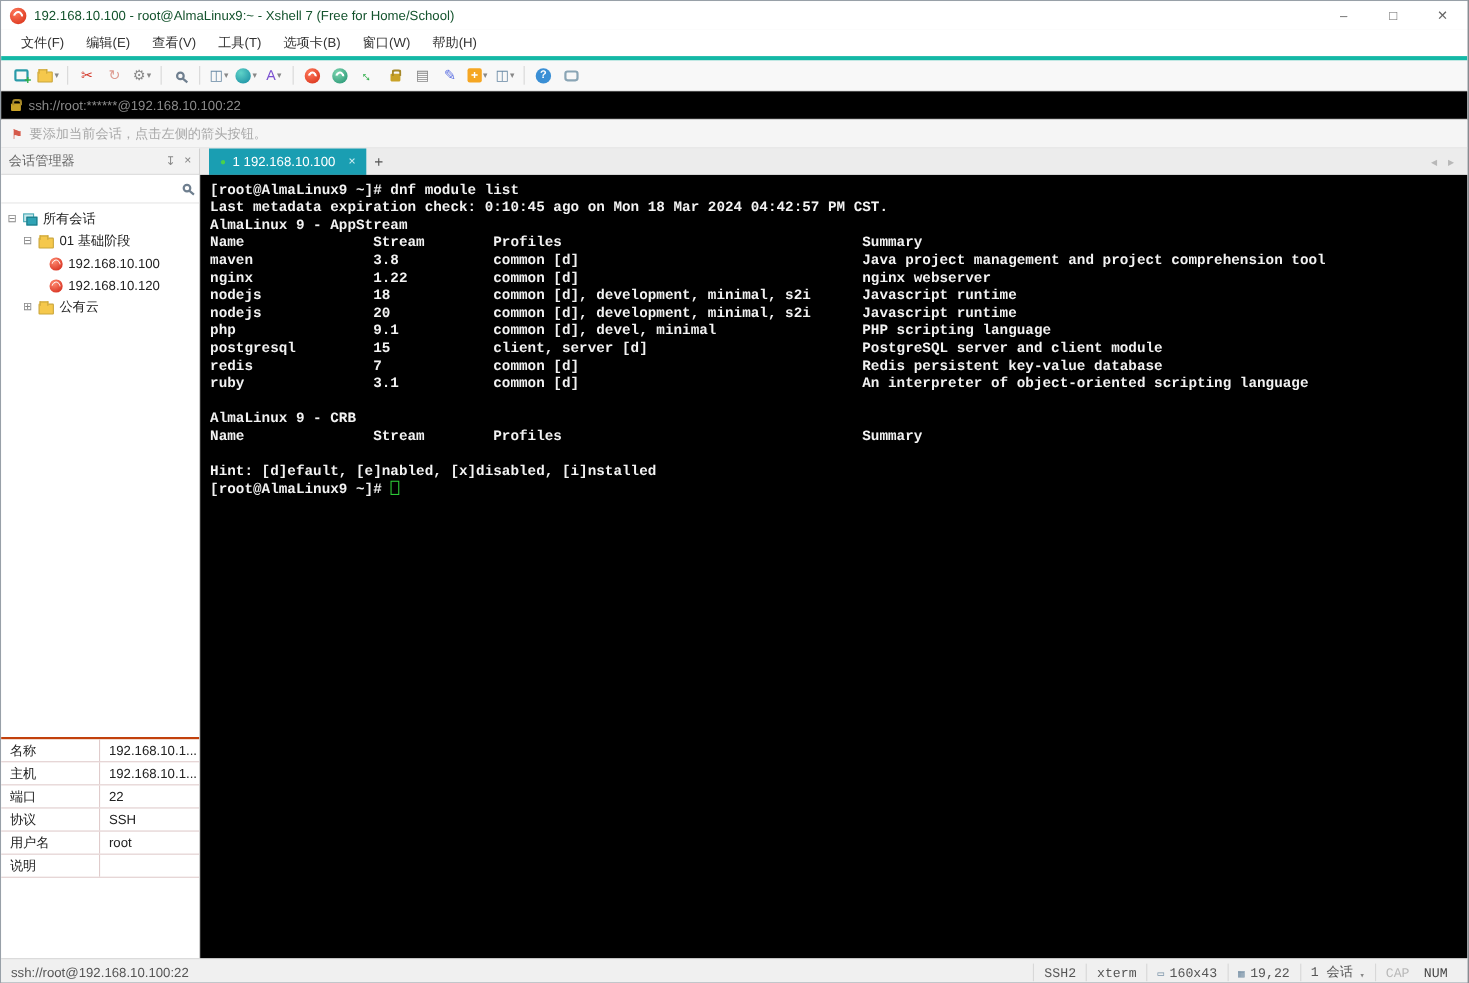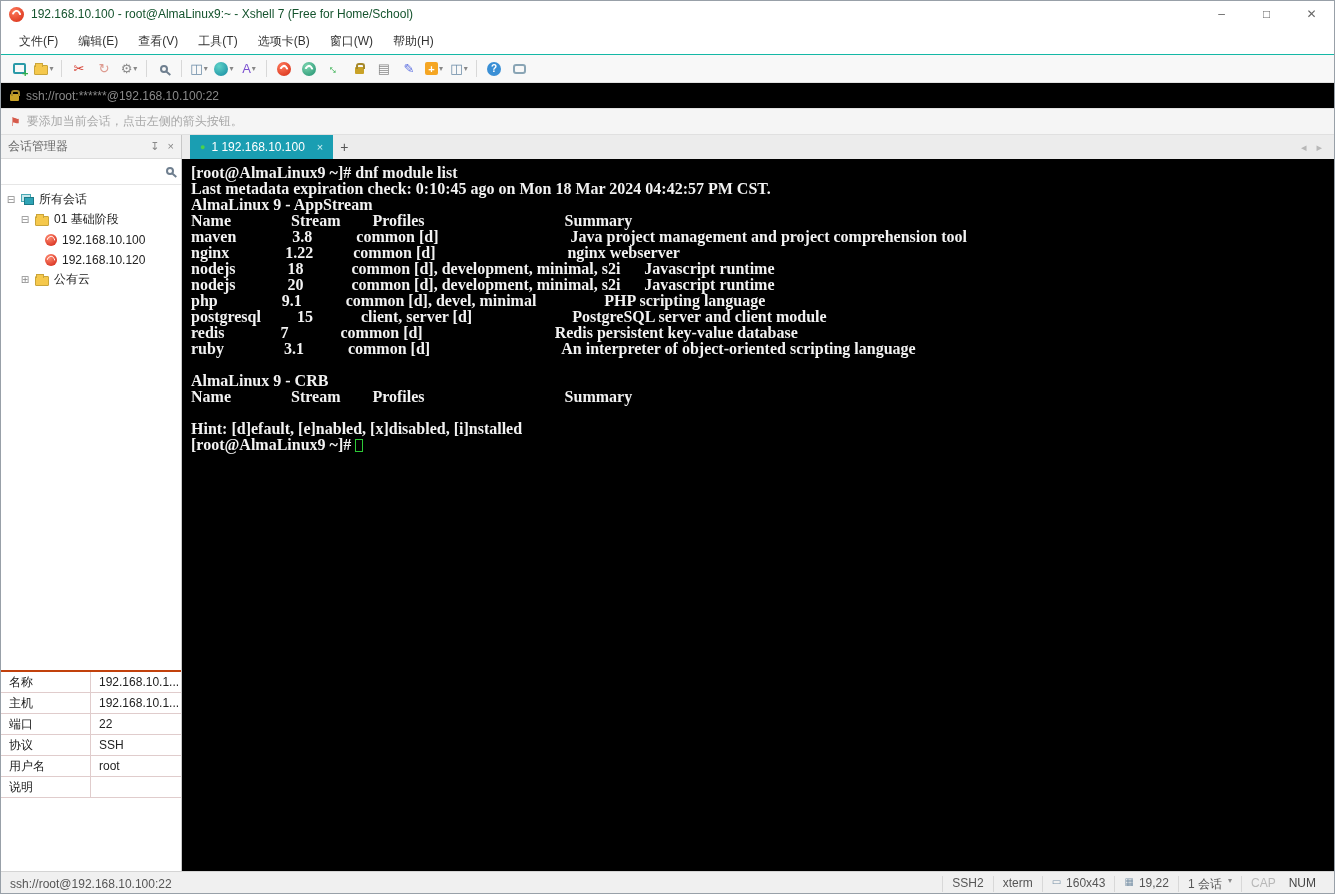--- a/index.html
+++ b/index.html
@@ -14,21 +14,21 @@
   .titlebar { height:26px; background:#fff; display:flex; align-items:center; padding-left:8px; gap:7px; }
   .app-logo { width:15px; height:15px; border-radius:50%;
     background: radial-gradient(circle at 35% 30%, #ff7a5c, #d42a12); position:relative; flex:none; }
   .app-logo::after { content:''; position:absolute; inset:3px; border:2px solid #fff; border-radius:50%;
     border-bottom-color:transparent; border-left-color:transparent; transform:rotate(-40deg); }
   .title-text { color:#14532d; }
   .win-controls { margin-left:auto; display:flex; }
   .win-btn { width:45px; height:26px; display:flex; align-items:center; justify-content:center; color:#666; font-size:12px; }
 
   
-  .menubar { height:28px; background:#fff; display:flex; align-items:center; padding-left:8px; border-bottom:1px solid #14b8a6; }
+  .menubar { height:28px; background:#fff; display:flex; align-items:center; padding-left:8px; border-bottom:4px solid #14b8a6; }
   .menu-item { padding:0 10px; line-height:28px; color:#333; }
 
   
   .toolbar { height:28px; background:#f8f8f8; border-bottom:1px solid #e2e2e2; display:flex; align-items:center; padding:0 6px; gap:1px; }
   .tbtn { height:24px; min-width:24px; display:flex; align-items:center; justify-content:center; font-size:13px; }
   .tb-sep { width:1px; height:17px; background:#d8d8d8; margin:0 4px; flex:none; }
   .dd { font-size:8px; color:#888; margin-left:1px; }
   .c-red{color:#d4392b} .c-fade{color:#dd9b90} .c-gray{color:#8a8a8a} .c-purple{color:#7a4fd0}
   .c-green{color:#2fae4a} .c-blue{color:#5b6ee1} .c-slate{color:#6a8aa5}
   .newsess { width:13px; height:11px; border:2px solid #2a9aa8; border-radius:2px; position:relative; }
@@ -79,29 +79,29 @@
 
   
   .content { flex:1; display:flex; flex-direction:column; min-width:0; }
   .tabstrip { height:24px; background:#ececec; display:flex; align-items:center; padding-left:8px; }
   .tab { height:24px; display:flex; align-items:center; gap:6px; padding:0 10px; background:#1a9eb2; color:#fff; }
   .tabdot { color:#4ad24a; font-size:9px; }
   .tabx { color:#cfeff2; font-size:11px; margin-left:6px; }
   .tab-add { width:22px; height:22px; display:flex; align-items:center; justify-content:center; color:#555; font-size:14px; }
   .tab-scroll { margin-left:auto; display:flex; gap:10px; color:#b8b8b8; padding-right:12px; font-size:11px; }
 
-  .terminal { flex:1; background:#000; padding:6px 0 0 9px; font-family:Liberation Serif, serif;
-    font-size:16px; font-weight:bold; color:#f2f2f2; overflow:hidden; }
+  .terminal { flex:1; background:#000; padding:6px 0 0 9px; font-family:Liberation Mono, monospace;
+    font-size:13px; font-weight:bold; color:#f2f2f2; overflow:hidden; }
   .tline { height:16px; line-height:16px; white-space:pre; }
   .cursor { display:inline-block; width:8px; height:13px; border:1px solid #2dc937; vertical-align:-2px; }
 
   
   .statusbar { height:24px; background:#f0f0f0; border-top:1px solid #d4d4d4; display:flex; align-items:center; padding:0 9px; color:#555; }
   .sb-right { margin-left:auto; display:flex; align-items:center; }
-  .sb-item { padding:0 9px; border-left:1px solid #d8d8d8; display:flex; align-items:flex-start; gap:5px; height:16px; }
+  .sb-item { padding:0 9px; border-left:1px solid #d8d8d8; display:flex; align-items:flex-end; gap:5px; height:16px;font-family:Liberation Mono, monospace; }
   .sb-ico { color:#7a93a8; font-size:10px; }
   .cap { color:#b8b8b8; margin-right:8px; }
   .num { color:#444; }
 </style>
 </head>
 <body>
 
 <div class="titlebar">
   <span class="app-logo"></span>
   <span class="title-text">192.168.10.100 - root@AlmaLinux9:~ - Xshell 7 (Free for Home/School)</span>

